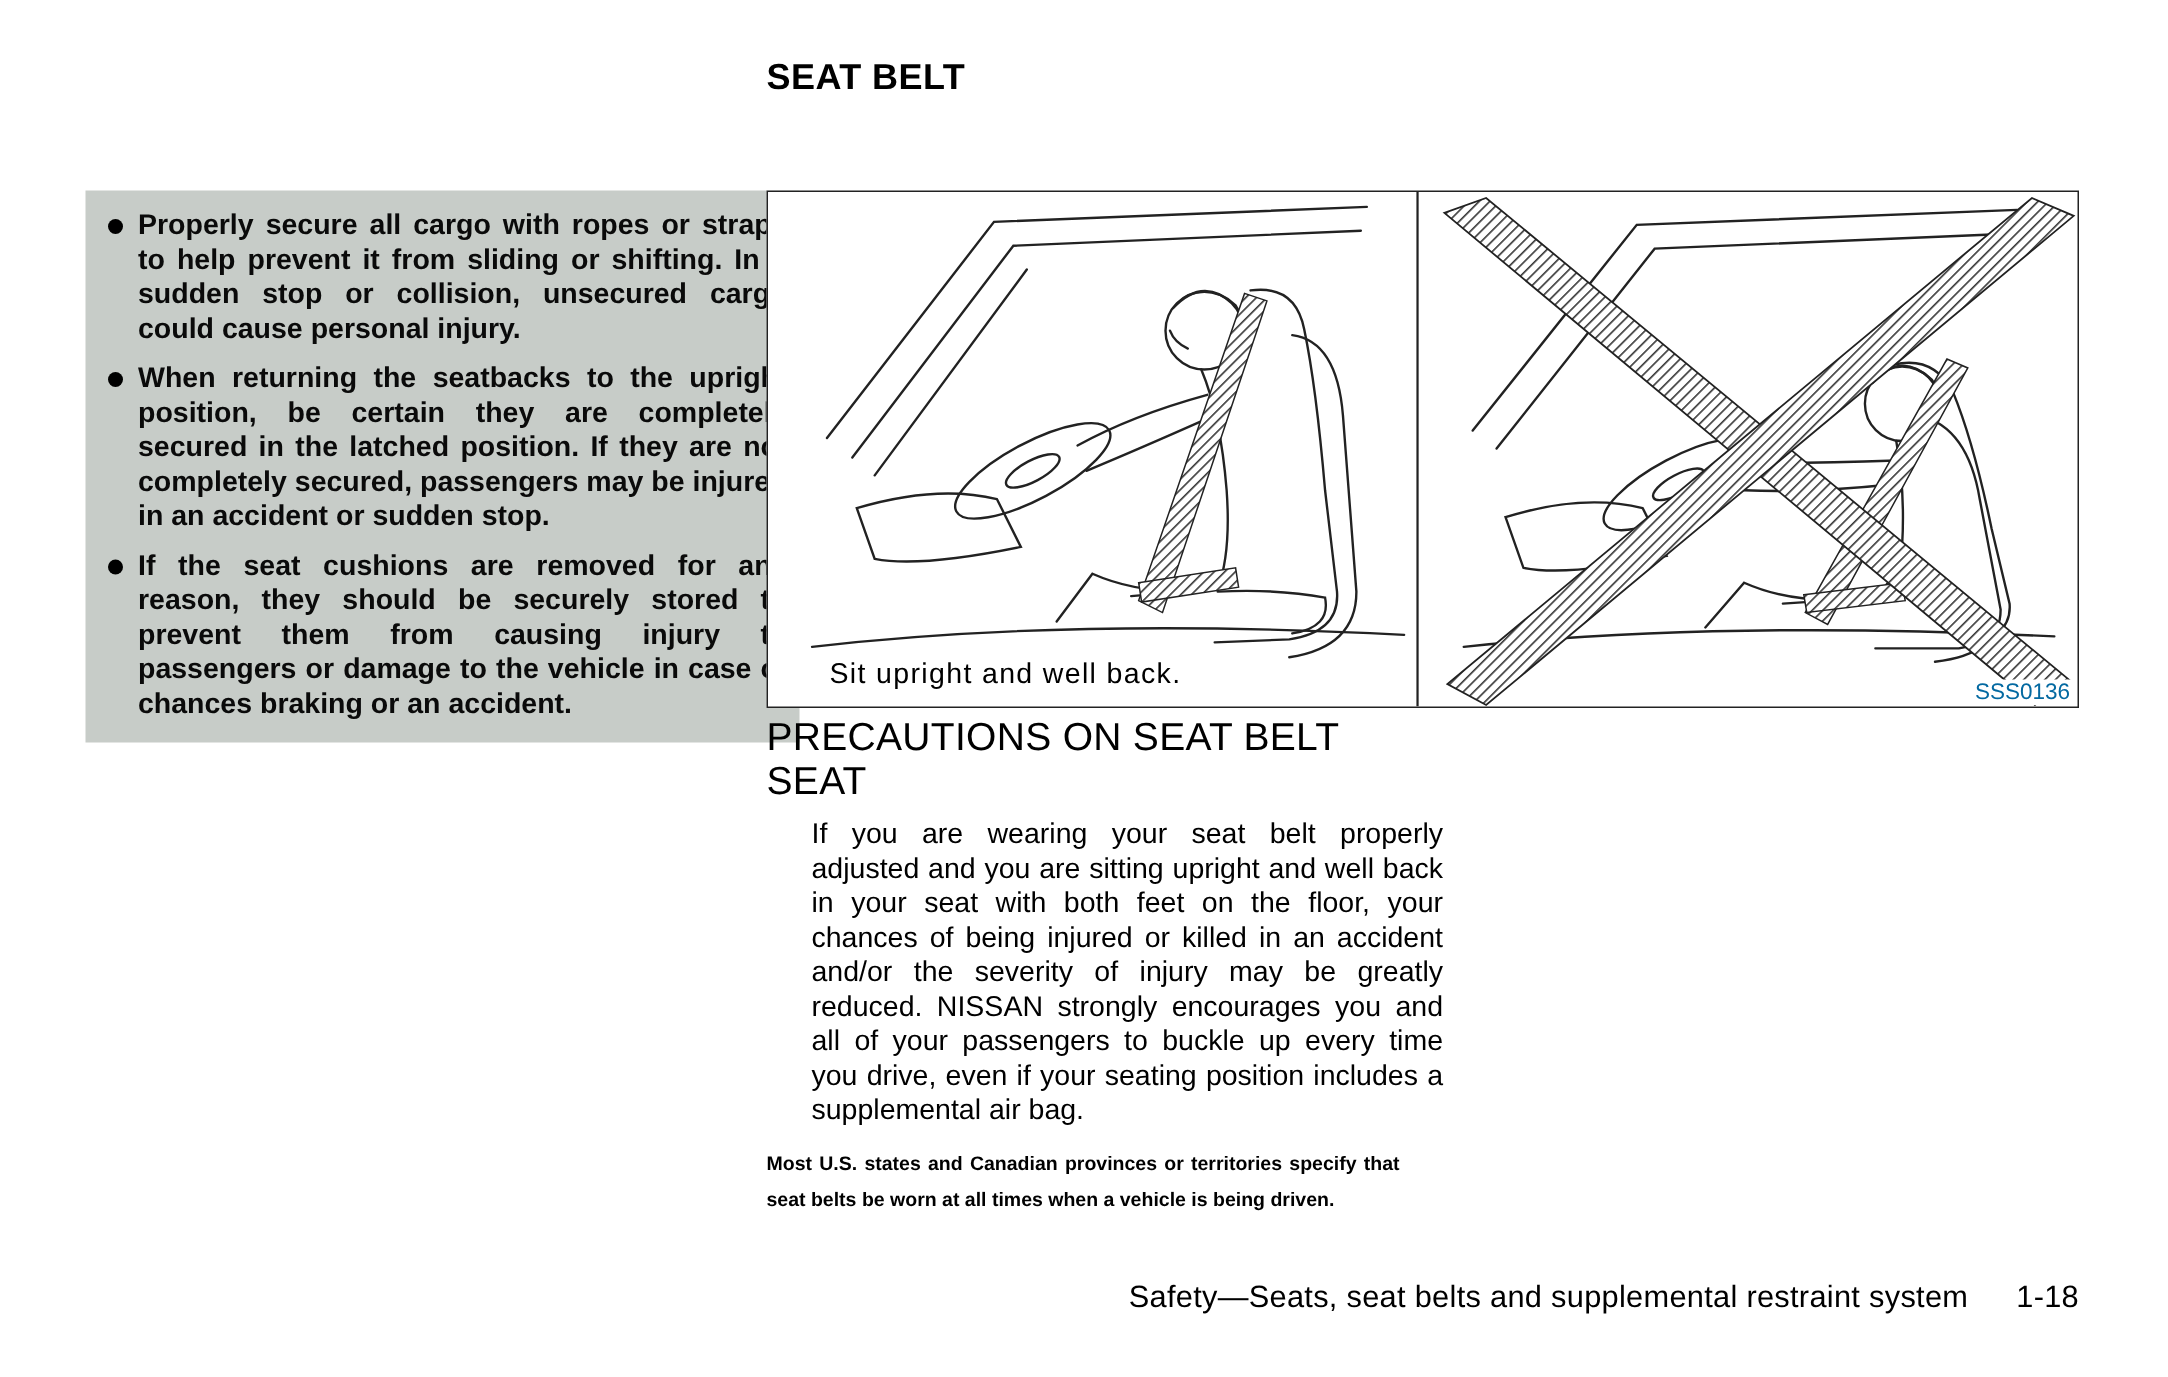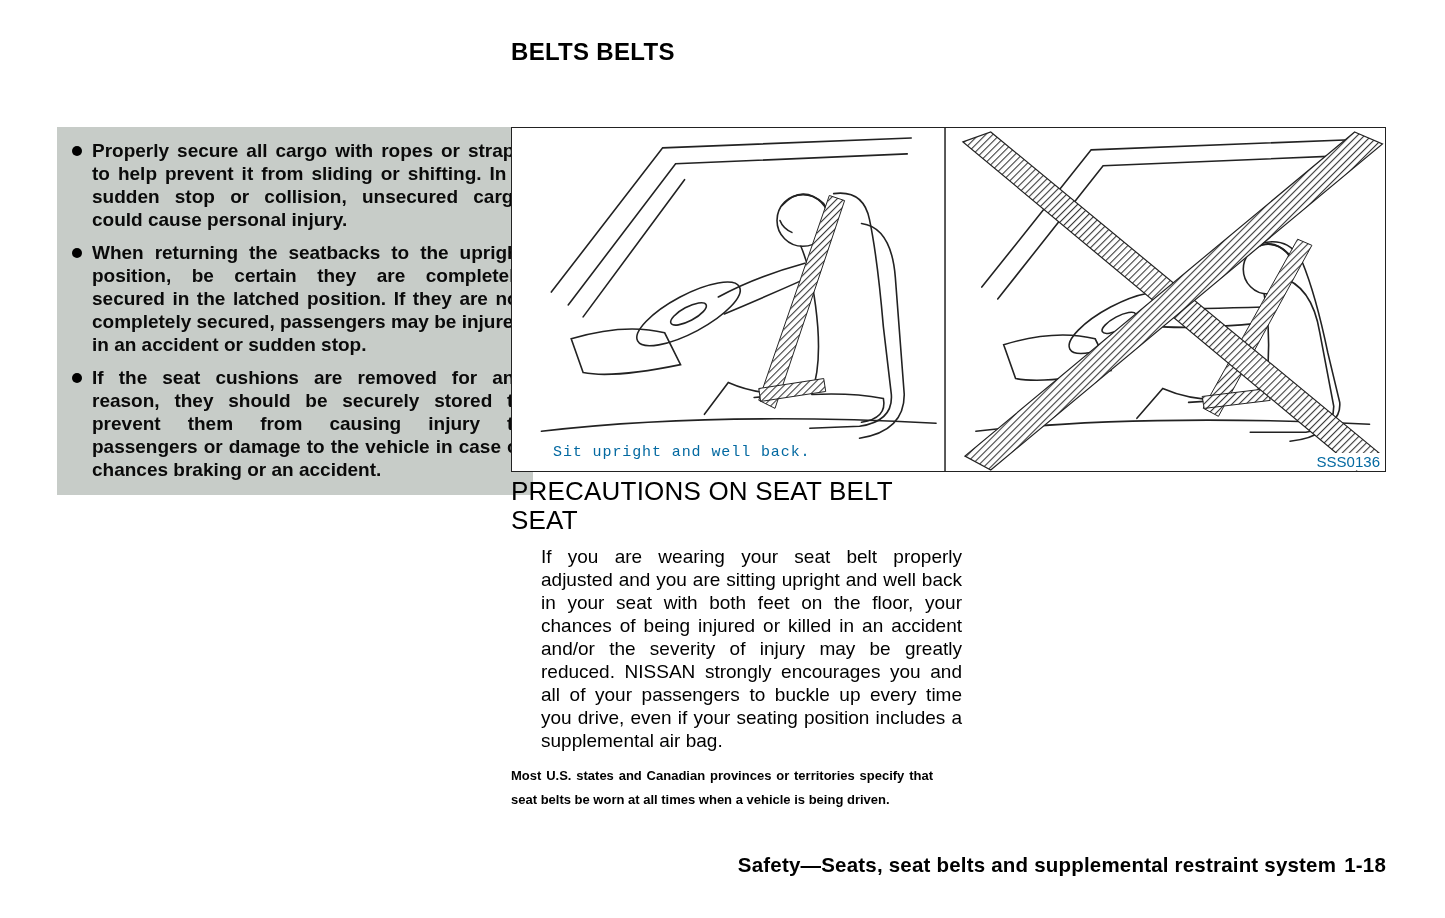--- a/index.html
+++ b/index.html
@@ -36,22 +36,22 @@
   }
 
   
   .figure-box {
     position: absolute; left: 511px; top: 127px; width: 875px; height: 345px;
     border: 1.5px solid #222; background: #fff;
   }
   .figure-box svg { display: block; width: 100%; height: 100%; }
   .figure-caption {
     position: absolute; left: 38px; bottom: 10px;
-    font-size: 15px; letter-spacing: 0.9px; color: #0369a1;
-    background: rgba(255,255,255,0.85); padding: 0 3px; font-family: Liberation Mono, monospace;
+    font-size: 19px; letter-spacing: 0.9px; color: #000000;
+    background: rgba(255,255,255,0.85); padding: 0 3px;
   }
   .figure-code {
     position: absolute; right: 3px; bottom: 1px;
     font-size: 15px; color: #0369a1;
     background: #fff; padding: 0 2px;
   }
 
   
   .section-heading {
     position: absolute; left: 511px; top: 477px; width: 432px;
@@ -64,28 +64,28 @@
   }
   .bold-note {
     position: absolute; left: 511px; top: 764px; width: 422px;
     font-size: 13px; line-height: 23.5px; font-weight: bold;
     text-align: justify;
   }
 
   
   .footer {
     position: absolute; right: 59px; top: 853px;
-    display: flex; align-items: baseline; gap: 8px;
-    font-weight: bold; font-size: 20.5px; letter-spacing: 0.2px;
+    display: flex; align-items: baseline; gap: 32px;
+    font-weight: normal; font-size: 20.5px; letter-spacing: 0.2px;
   }
 </style>
 </head>
 <body>
 
-<div class="page-title">BELTS BELTS</div>
+<div class="page-title">SEAT BELT</div>
 
 <div class="warn-box">
   <div class="bullet">
     <span class="dot"></span>
     <span class="bullet-text">Properly secure all cargo with ropes or straps to help prevent it from sliding or shifting. In a sudden stop or collision, unsecured cargo could cause personal injury.</span>
   </div>
   <div class="bullet">
     <span class="dot"></span>
     <span class="bullet-text">When returning the seatbacks to the upright position, be certain they are completely secured in the latched position. If they are not completely secured, passengers may be injured in an accident or sudden stop.</span>
   </div>

